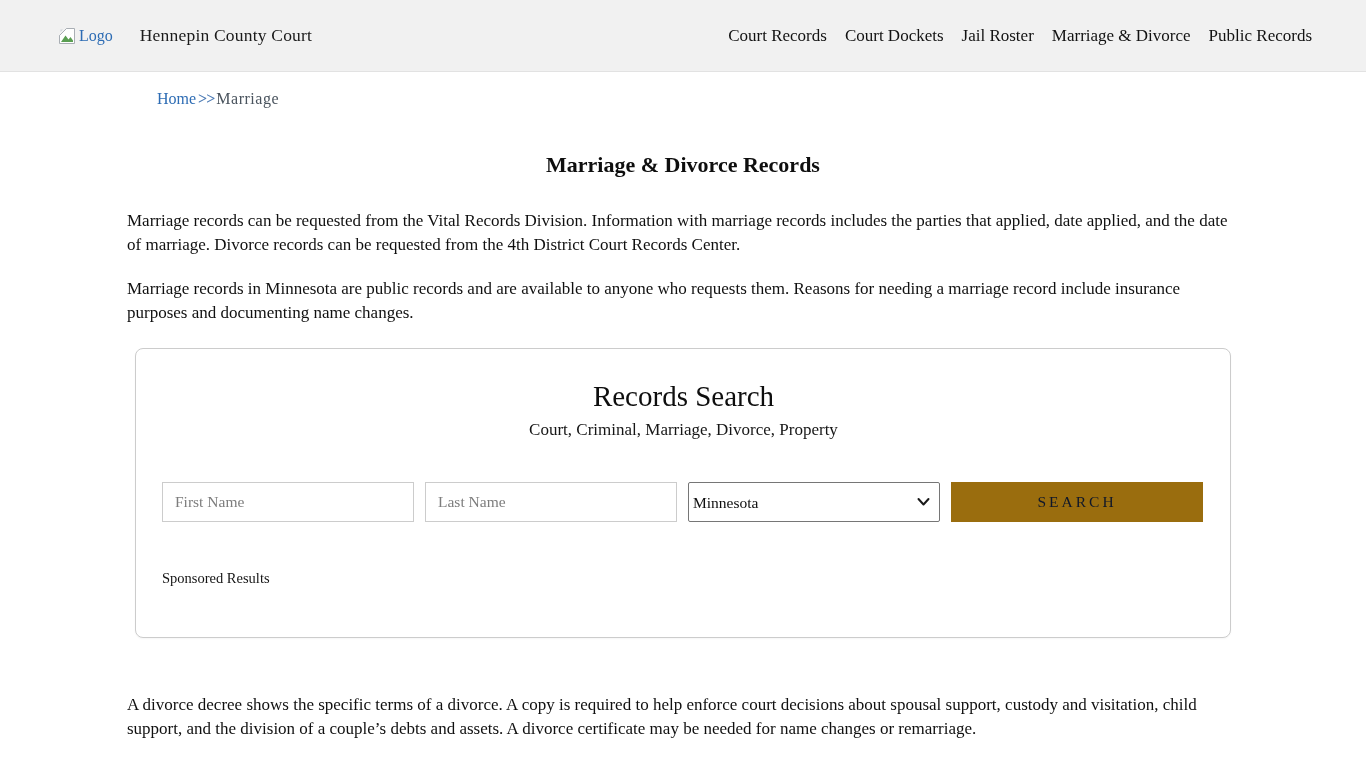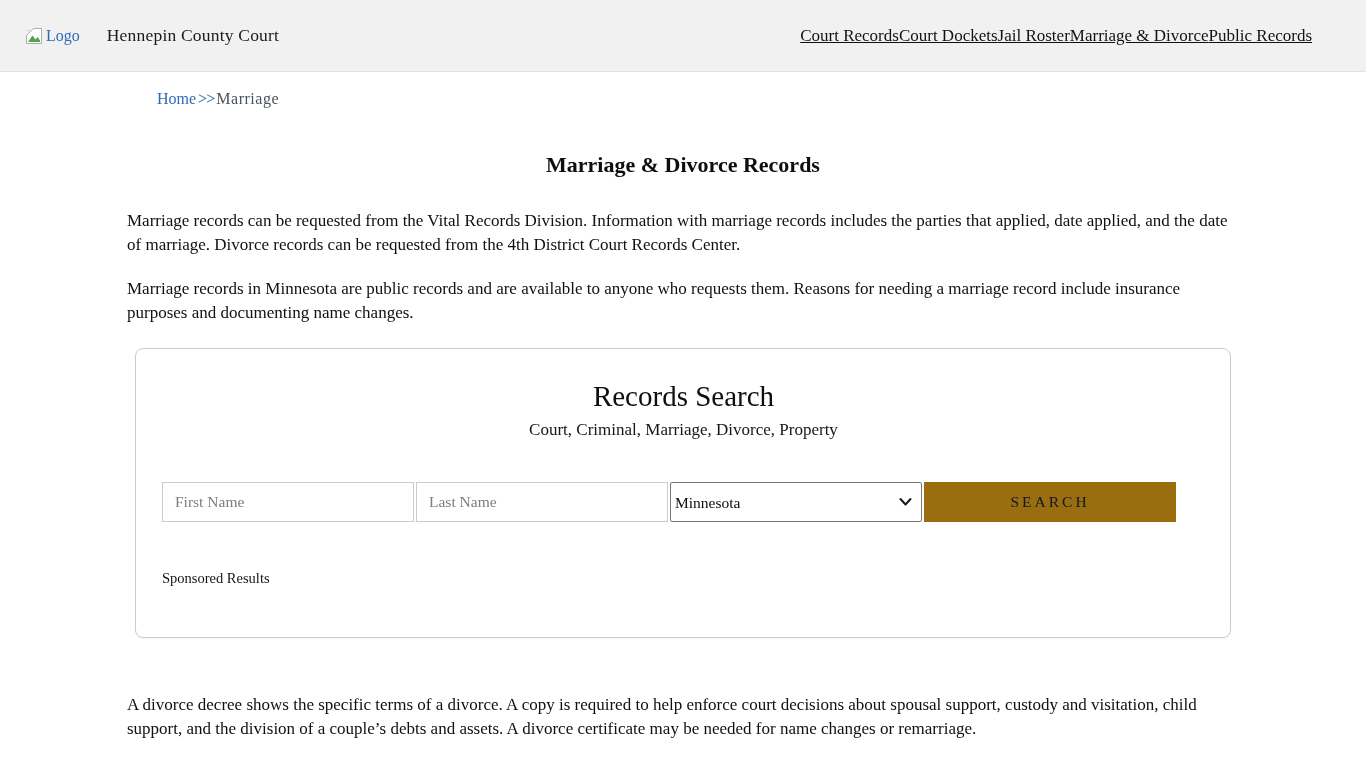--- a/index.html
+++ b/index.html
@@ -11,21 +11,21 @@
     overflow: hidden;
   }
 
   
   .site-header {
     height: 72px;
     background: #f1f1f1;
     border-bottom: 1px solid #e2e2e2;
     display: flex;
     align-items: center;
-    padding: 0 54px 0 24px;
+    padding: 0 54px 0 57px;
   }
   .logo-link {
     display: flex;
     align-items: center;
     text-decoration: none;
     cursor: pointer;
   }
   .broken-img { display: inline-flex; margin-right: 2px; }
   .logo-alt {
     color: #2d6cb4;
@@ -34,21 +34,21 @@
   .site-title {
     margin-left: 27px;
     font-size: 17.5px;
     color: #1a1a1a;
     letter-spacing: 0.2px;
   }
   .main-nav {
     margin-left: auto;
     display: flex;
     align-items: center;
-    text-decoration: underline;
+    gap: 18px;
   }
   .main-nav a {
     font-size: 17px;
     color: #121212;
     text-decoration: none;
     cursor: pointer;
     white-space: nowrap;
   }
 
   
@@ -112,21 +112,21 @@
   }
   .card-subtitle {
     text-align: center;
     font-size: 17px;
     margin-top: 7px;
     color: #161616;
   }
   .form-row {
     margin-top: 42px;
     display: flex;
-    gap: 2px;
+    gap: 11px;
   }
   .form-row input[type="text"] {
     width: 252px;
     height: 40px;
     border: 1px solid #cccccc;
     background: #ffffff;
     padding: 0 12px;
     font-family: "Liberation Serif", serif;
     font-size: 15.5px;
     color: #222222;

